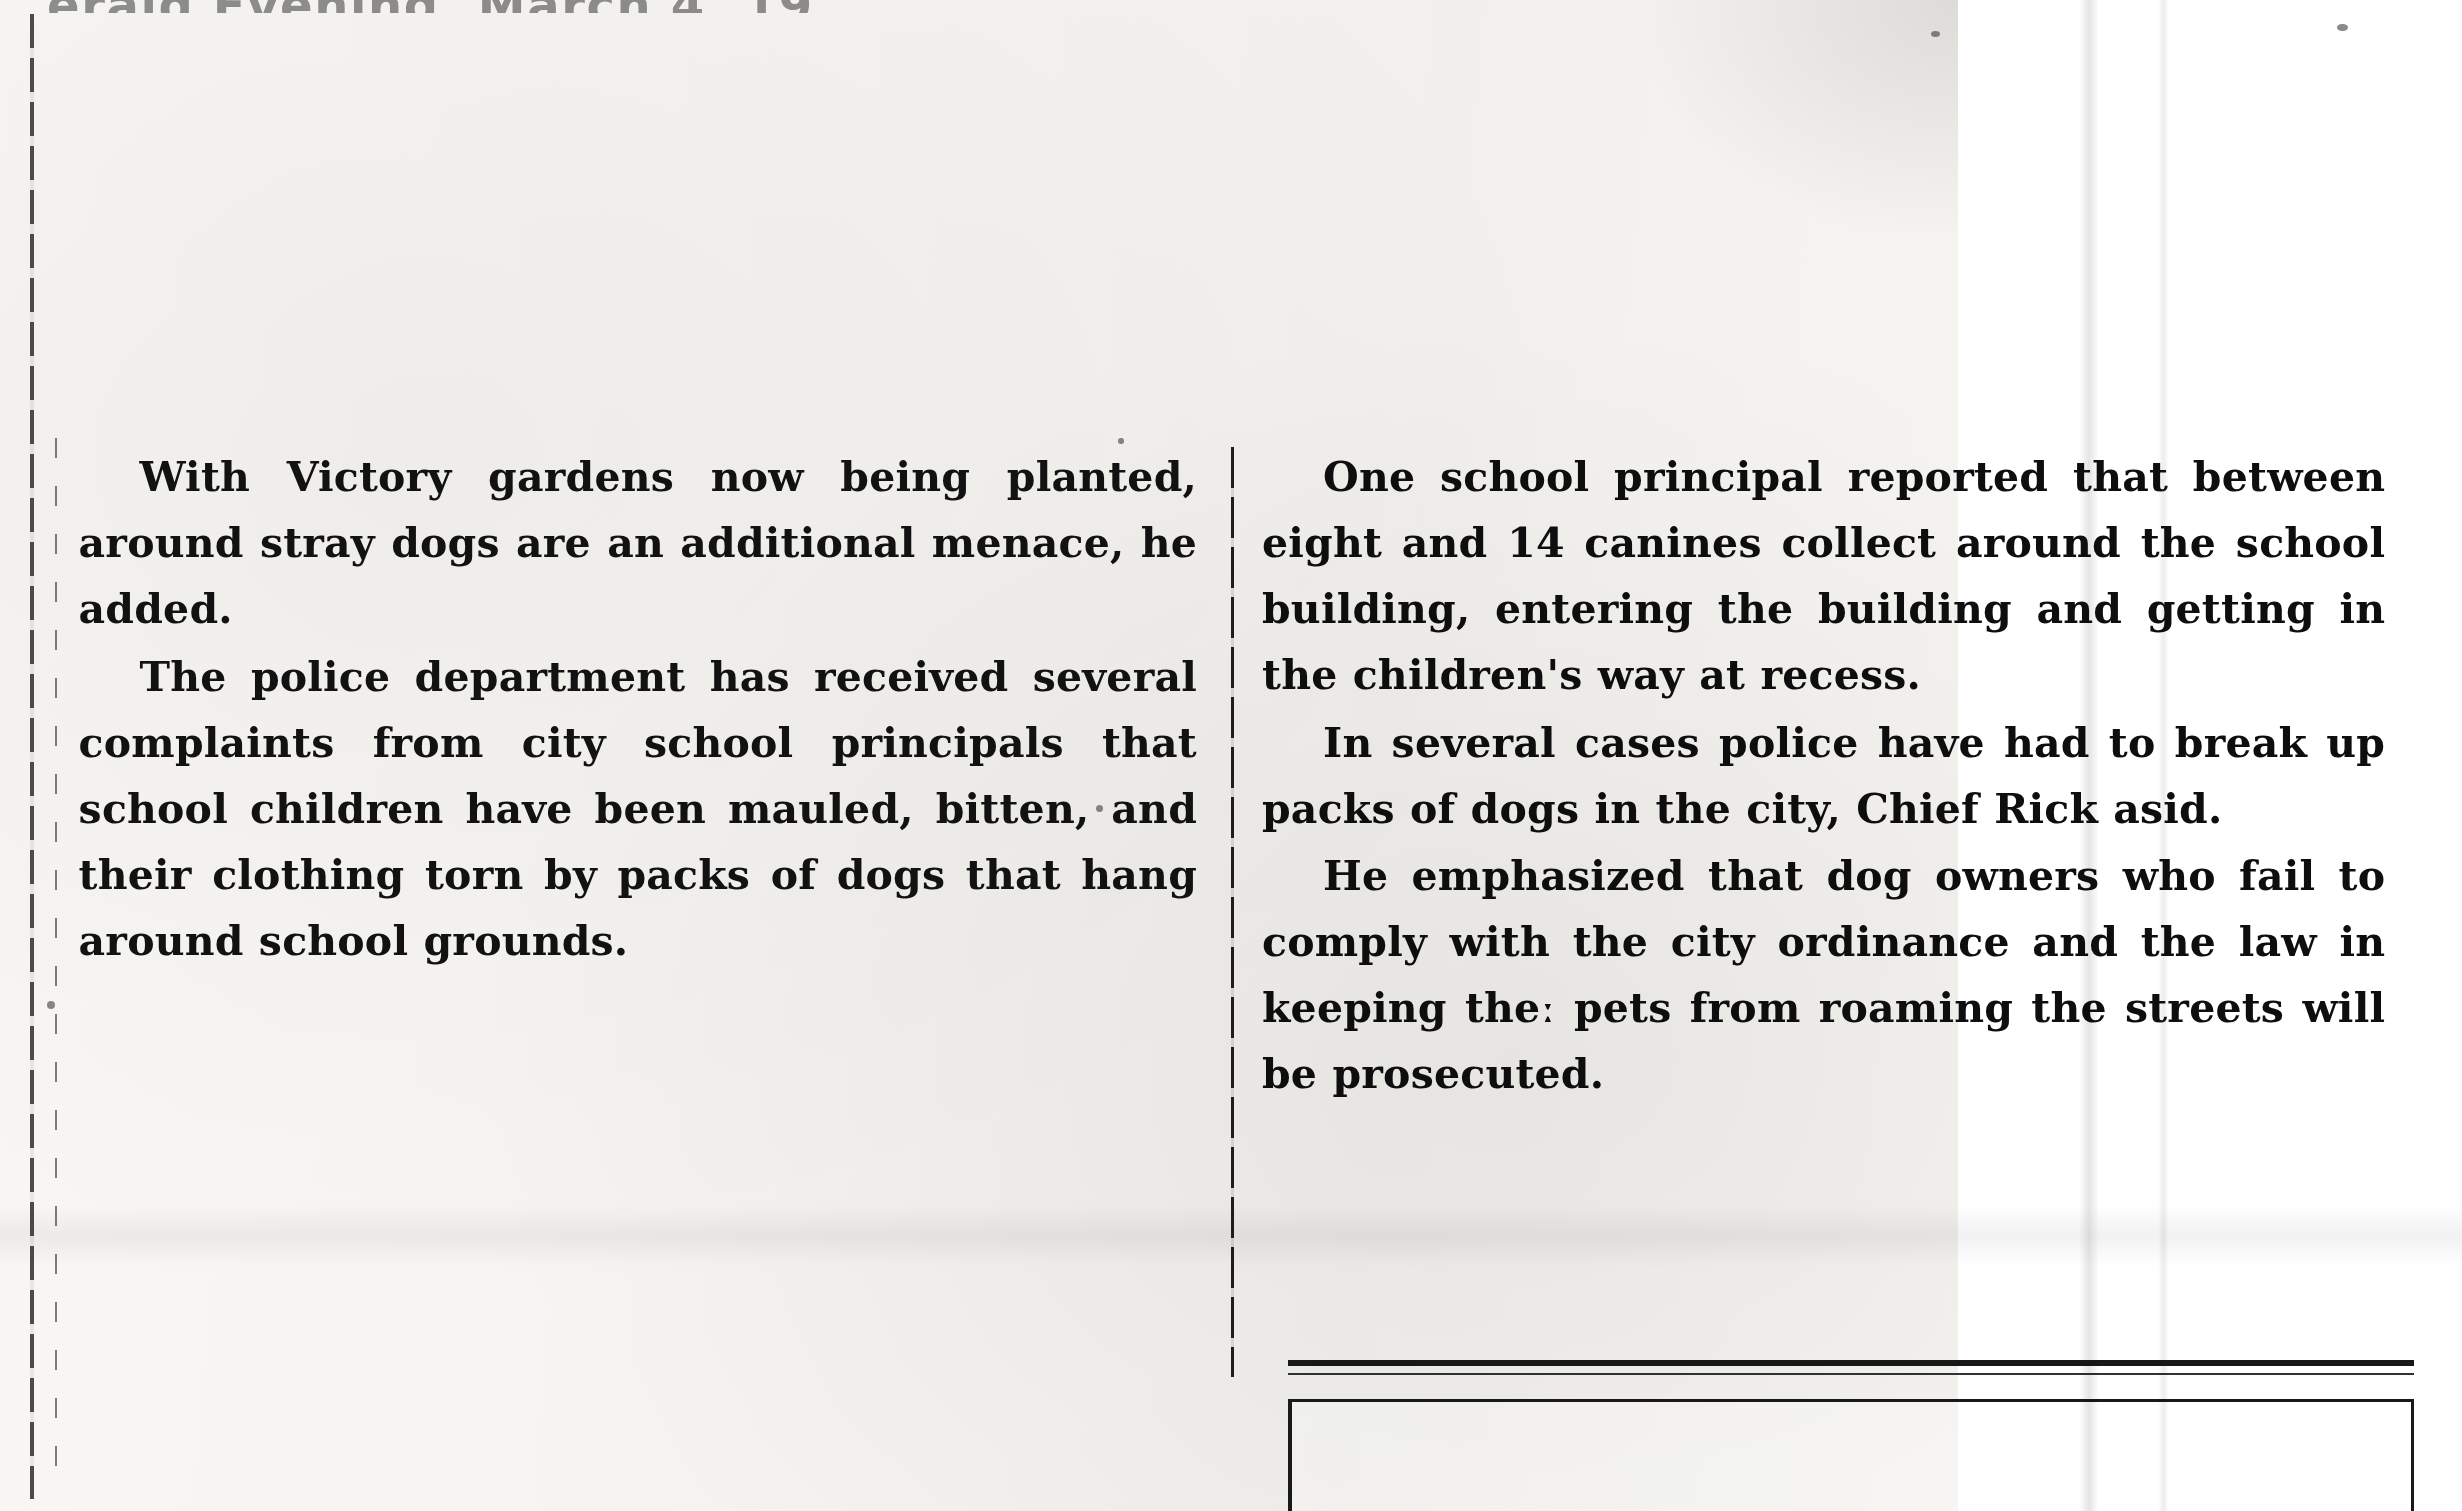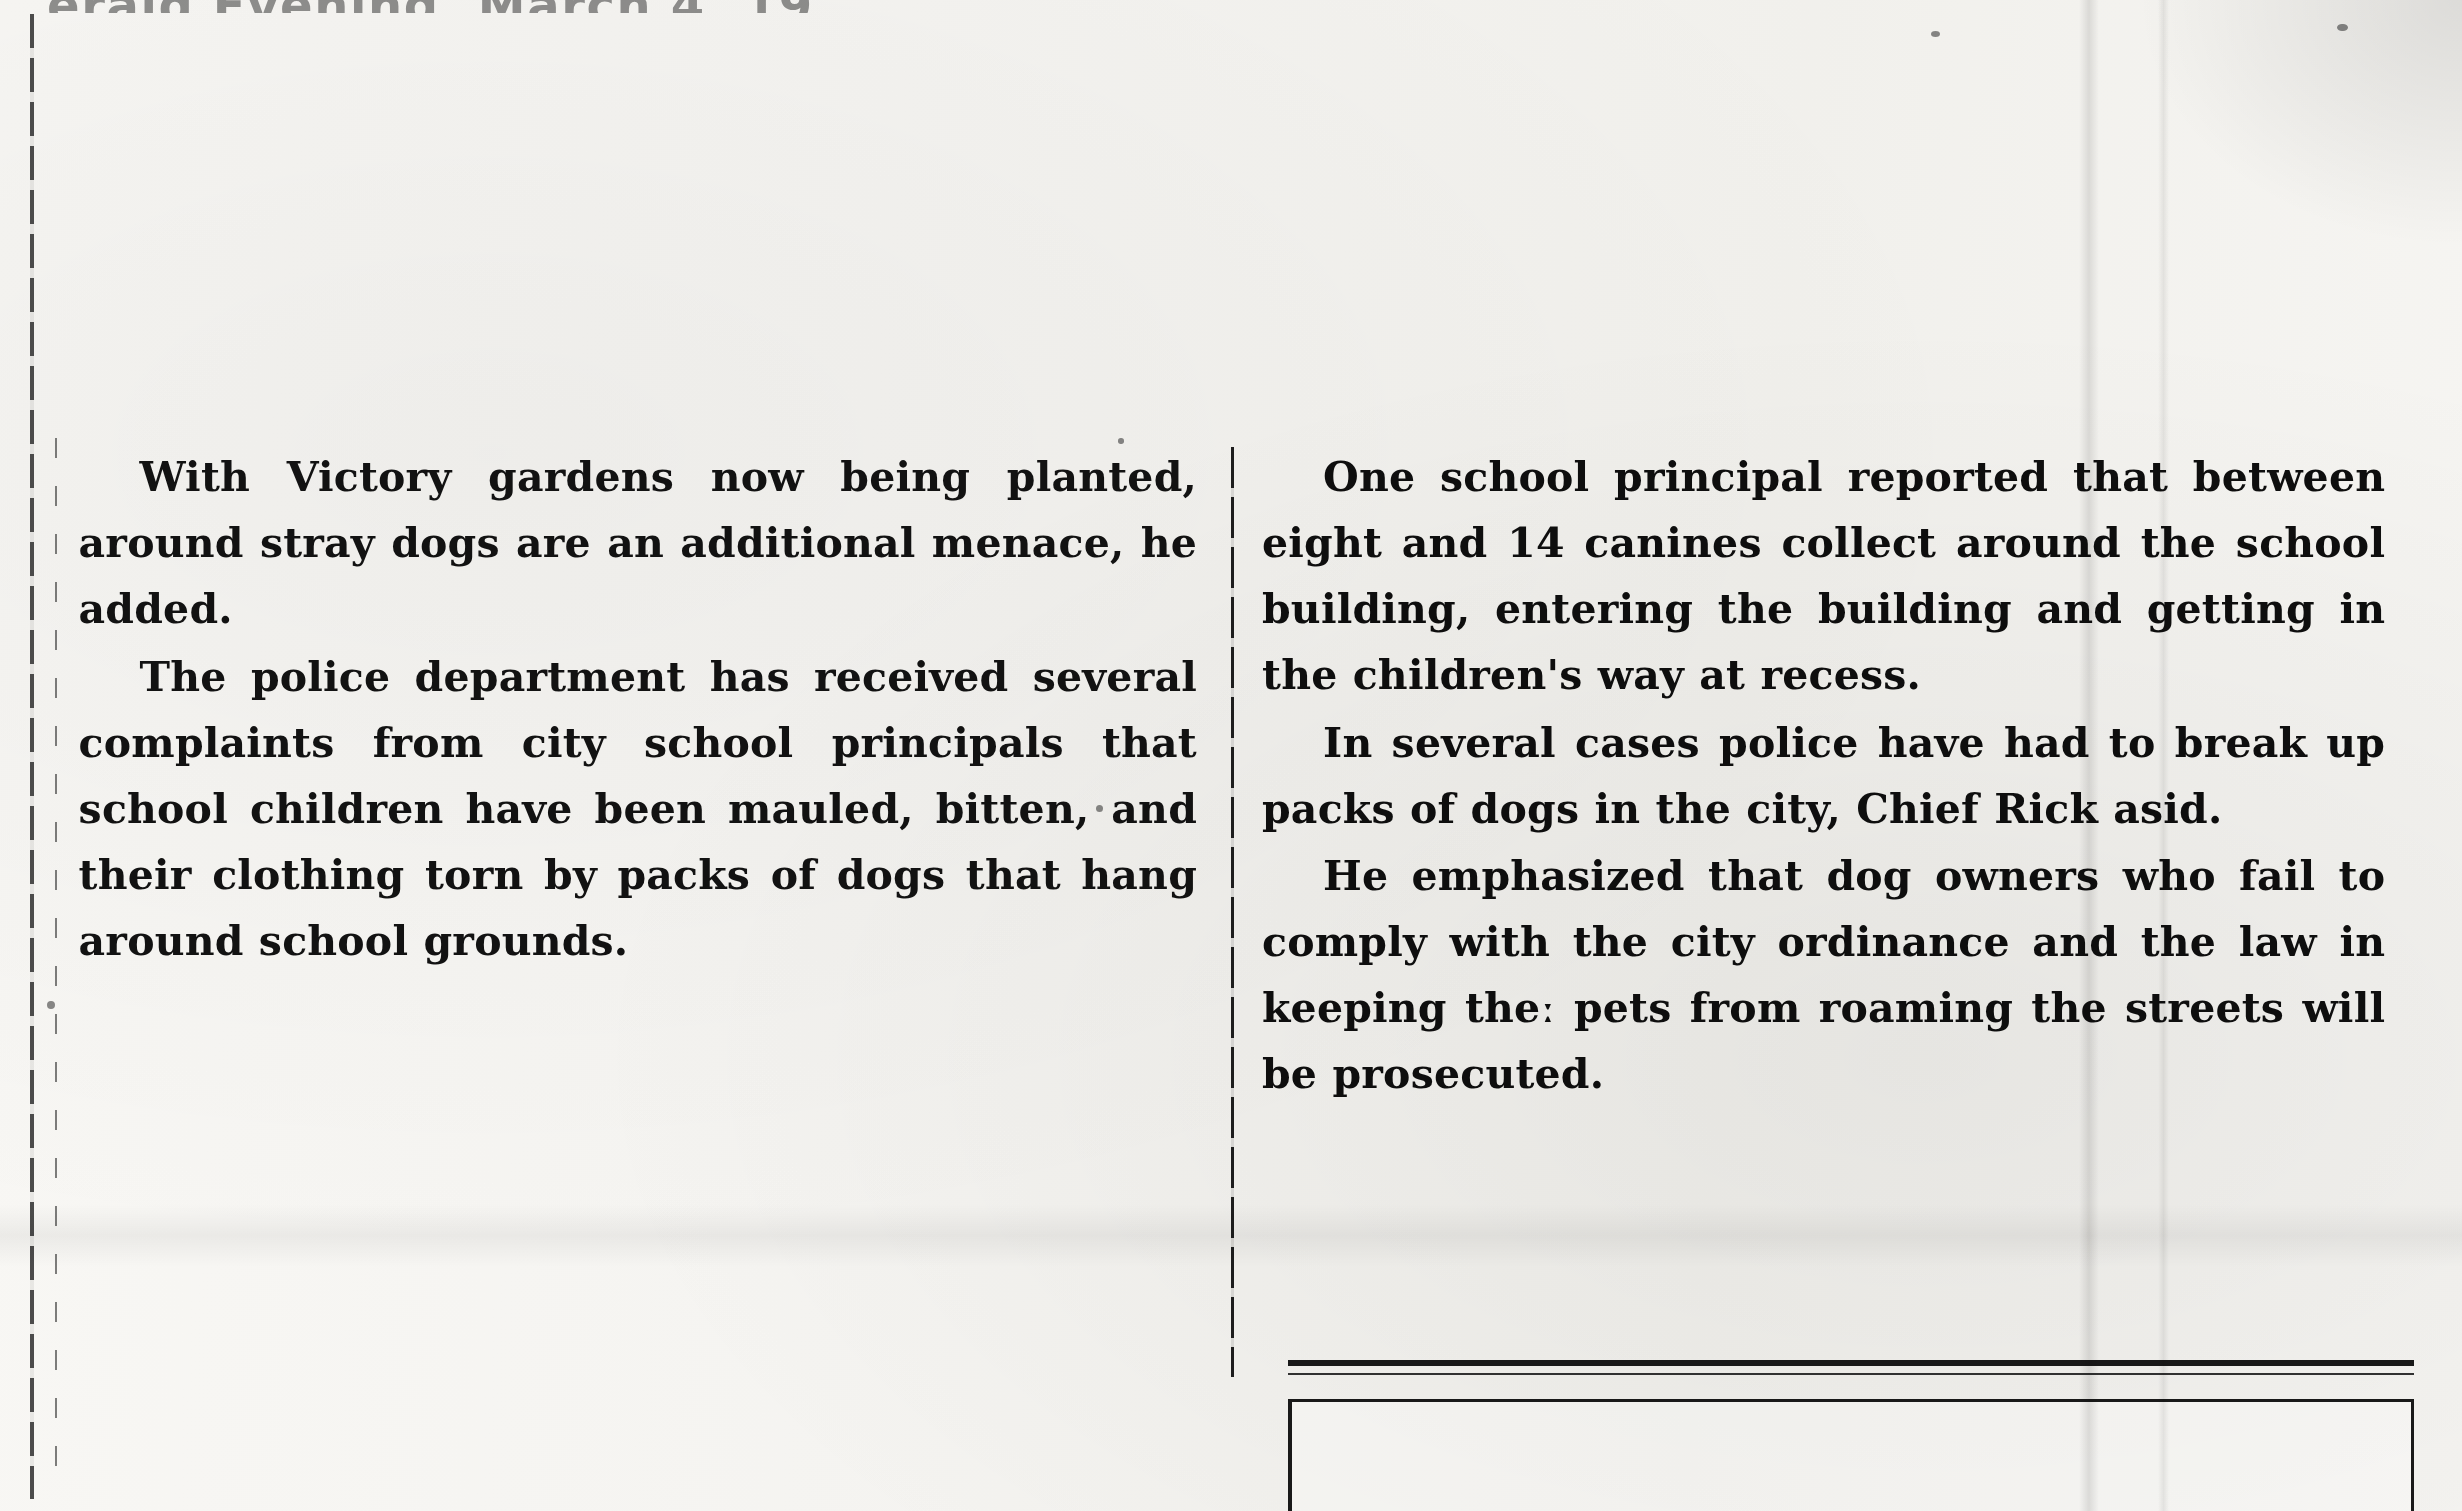--- a/index.html
+++ b/index.html
@@ -10,21 +10,21 @@
   body {
     width: 2462px;
     height: 1512px;
     overflow: hidden;
     font-family: "Liberation Serif", serif;
     color: #0a0a0a;
   }
 
   .page {
     position: relative;
-    width: 2462px;
+    width: 1958px;
     height: 1512px;
     background:
       radial-gradient(ellipse at 20% 30%, rgba(0,0,0,0.035) 0%, rgba(0,0,0,0) 55%),
       radial-gradient(ellipse at 78% 70%, rgba(0,0,0,0.05) 0%, rgba(0,0,0,0) 50%),
       linear-gradient(95deg, #f6f5f2 0%, #f3f2ef 35%, #efeeea 70%, #f4f3f0 100%);
     filter: contrast(1.02);
   }
 
   
   .clip-top {

